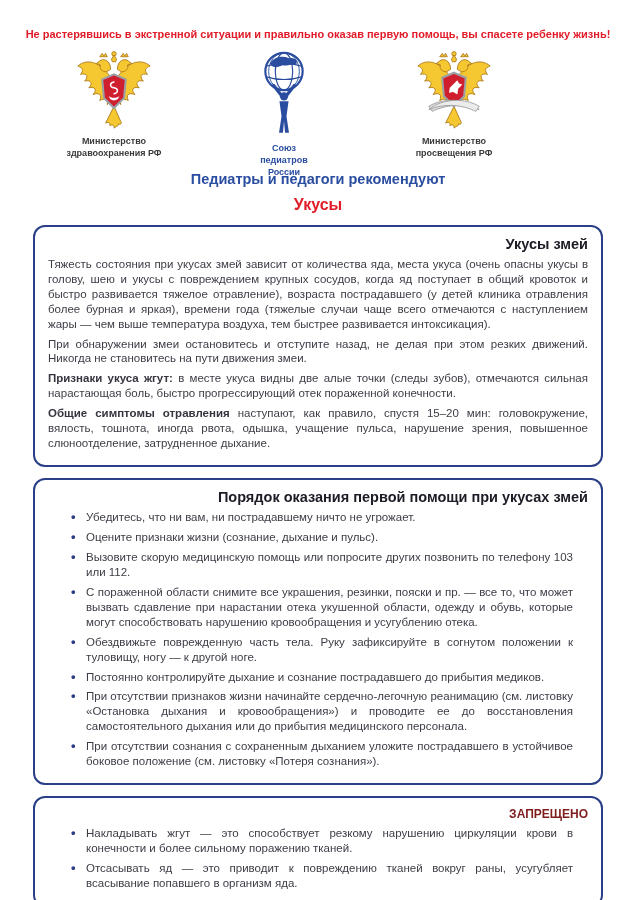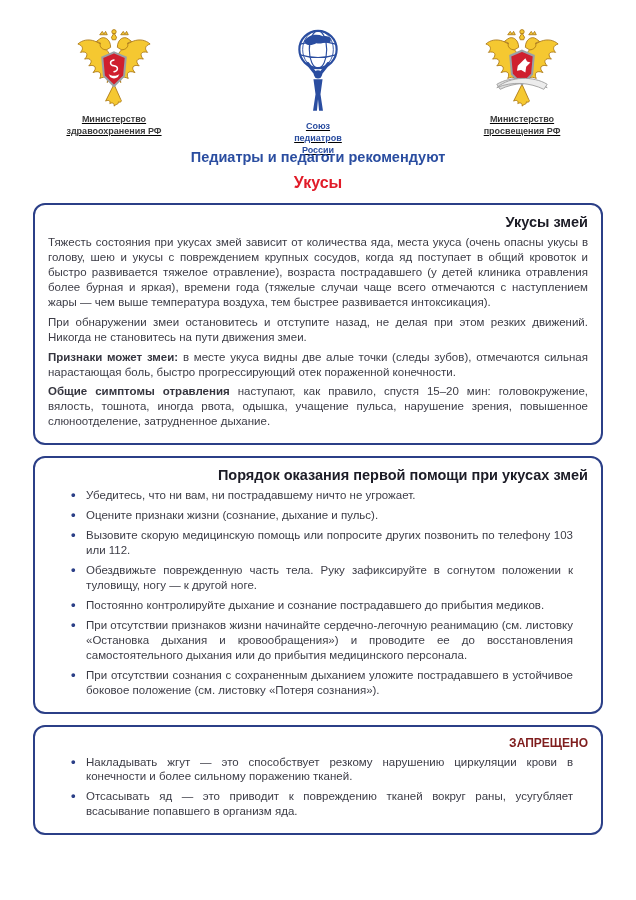--- a/index.html
+++ b/index.html
@@ -8,22 +8,22 @@
     font-family:"Liberation Sans",sans-serif;
     -webkit-font-smoothing:antialiased;
   }
   .page{width:636px;height:900px;position:relative;}
 
   
   .notice{margin-top:27px;text-align:center;color:#e11b28;font-weight:bold;
           font-size:11px;line-height:1.35;}
 
   
-  .logo-row{display:flex;justify-content:space-between;align-items:flex-start;
-            padding:0 24px;margin-top:7px;height:120px;text-decoration:underline;}
+  .logo-row{display:flex;align-items:flex-start;
+            padding:0 24px;margin-top:7px;height:120px;}
   .logo-col{text-align:center;}
   .logo-col.side{width:180px;}
   .logo-col.mid{width:160px;}
   .logo-label{font-size:9px;font-weight:bold;color:#3b3b3b;line-height:1.35;margin-top:1px;}
   .logo-label.blue{color:#2a4da0;}
 
   .recommend{text-align:center;color:#2a4da0;font-weight:bold;font-size:14.5px;margin-top:2px;}
   .topic{text-align:center;color:#e11b28;font-weight:bold;font-size:16px;margin-top:9px;}
 
   
@@ -39,20 +39,21 @@
           color:#3c3c46;text-align:justify;line-height:1.3;}
   .box li::before{content:"•";position:absolute;left:8px;top:-1px;color:#2b3f87;
                   font-size:13px;font-weight:bold;}
 </style>
 </head>
 <body>
 
 <div class="page">
 
   <div class="notice">
+    <div>Не растерявшись в экстренной ситуации и правильно оказав первую помощь, вы спасете ребенку жизнь!</div>
   </div>
 
   <div class="logo-row">
 
     <div class="logo-col side">
       <span>
         <svg viewBox="0 0 100 96" width="84" height="81" aria-hidden="true">
           <g stroke="#a87413" stroke-width="1" fill="#f5c831">
             <path d="M46 34 C36 16 18 10 7 20 C13 22 14 26 10 30 C18 28 20 33 15 38 C23 36 25 41 20 46 C28 44 30 49 25 54 C33 51 36 55 33 61 C40 58 43 60 42 66 L47 58 Z"></path>
             <path d="M54 34 C64 16 82 10 93 20 C87 22 86 26 90 30 C82 28 80 33 85 38 C77 36 75 41 80 46 C72 44 70 49 75 54 C67 51 64 55 67 61 C60 58 57 60 58 66 L53 58 Z"></path>
@@ -123,30 +124,31 @@
     </div>
   </div>
 
   <div class="recommend">Педиатры и педагоги рекомендуют</div>
   <div class="topic">Укусы</div>
 
   <div class="box">
     <div class="box-title">Укусы змей</div>
     <p>Тяжесть состояния при укусах змей зависит от количества яда, места укуса (очень опасны укусы в голову, шею и укусы с повреждением крупных сосудов, когда яд поступает в общий кровоток и быстро развивается тяжелое отравление), возраста пострадавшего (у детей клиника отравления более бурная и яркая), времени года (тяжелые случаи чаще всего отмечаются с наступлением жары — чем выше температура воздуха, тем быстрее развивается интоксикация).</p>
     <p>При обнаружении змеи остановитесь и отступите назад, не делая при этом резких движений. Никогда не становитесь на пути движения змеи.</p>
-    <p><b>Признаки может змеи:</b> <span>в месте укуса видны две алые точки (следы зубов), отмечаются сильная нарастающая боль, быстро прогрессирующий отек пораженной конечности.</span></p>
+    <p><b>Признаки укуса жгут:</b> <span>в месте укуса видны две алые точки (следы зубов), отмечаются сильная нарастающая боль, быстро прогрессирующий отек пораженной конечности.</span></p>
     <p><b>Общие симптомы отравления</b> <span>наступают, как правило, спустя 15–20 мин: головокружение, вялость, тошнота, иногда рвота, одышка, учащение пульса, нарушение зрения, повышенное слюноотделение, затрудненное дыхание.</span></p>
   </div>
 
   <div class="box">
     <div class="box-title">Порядок оказания первой помощи при укусах змей</div>
     <ul>
       <li>Убедитесь, что ни вам, ни пострадавшему ничто не угрожает.</li>
       <li>Оцените признаки жизни (сознание, дыхание и пульс).</li>
       <li>Вызовите скорую медицинскую помощь или попросите других позвонить по телефону 103 или 112.</li>
+      <li>С пораженной области снимите все украшения, резинки, пояски и пр. — все то, что может вызвать сдавление при нарастании отека укушенной области, одежду и обувь, которые могут способствовать нарушению кровообращения и усугублению отека.</li>
       <li>Обездвижьте поврежденную часть тела. Руку зафиксируйте в согнутом положении к туловищу, ногу — к другой ноге.</li>
       <li>Постоянно контролируйте дыхание и сознание пострадавшего до прибытия медиков.</li>
       <li>При отсутствии признаков жизни начинайте сердечно-легочную реанимацию (см. листовку «Остановка дыхания и кровообращения») и проводите ее до восстановления самостоятельного дыхания или до прибытия медицинского персонала.</li>
       <li>При отсутствии сознания с сохраненным дыханием уложите пострадавшего в устойчивое боковое положение (см. листовку «Потеря сознания»).</li>
     </ul>
   </div>
 
   <div class="box">
     <div class="box-title red">ЗАПРЕЩЕНО</div>
     <ul>

